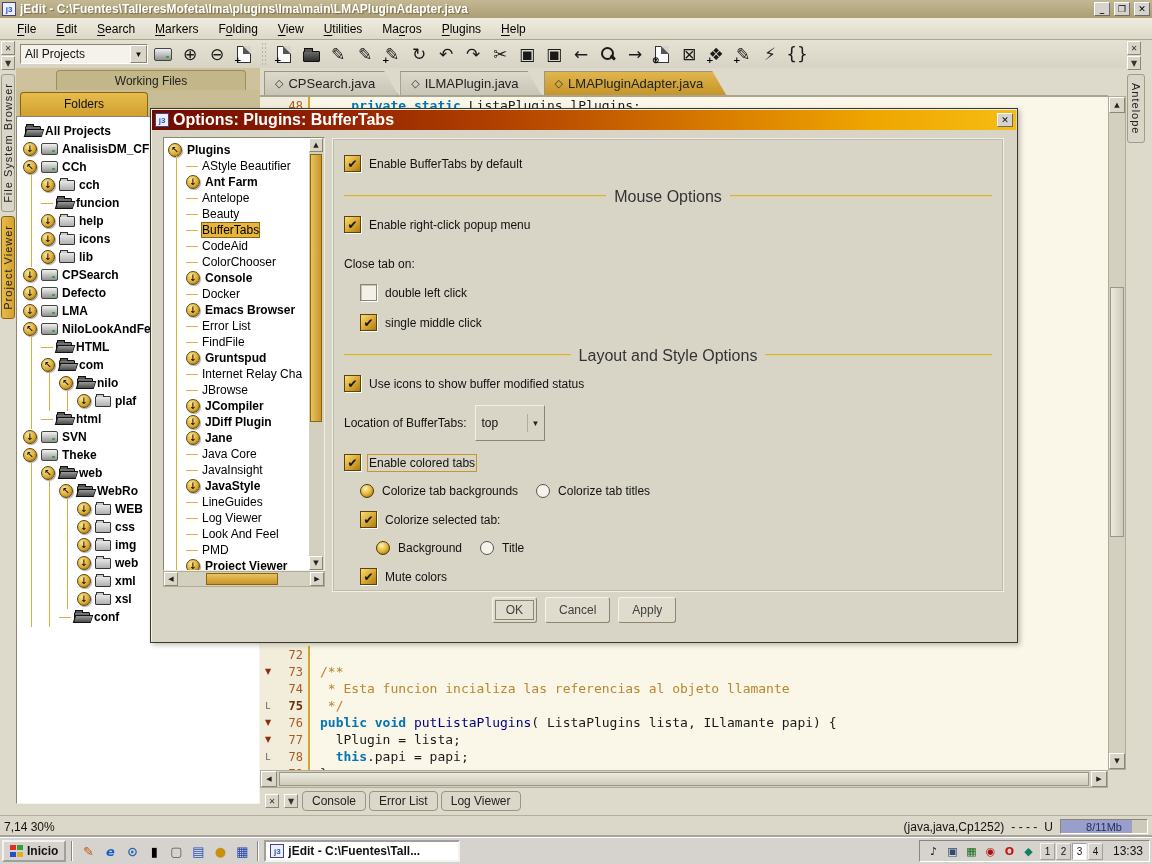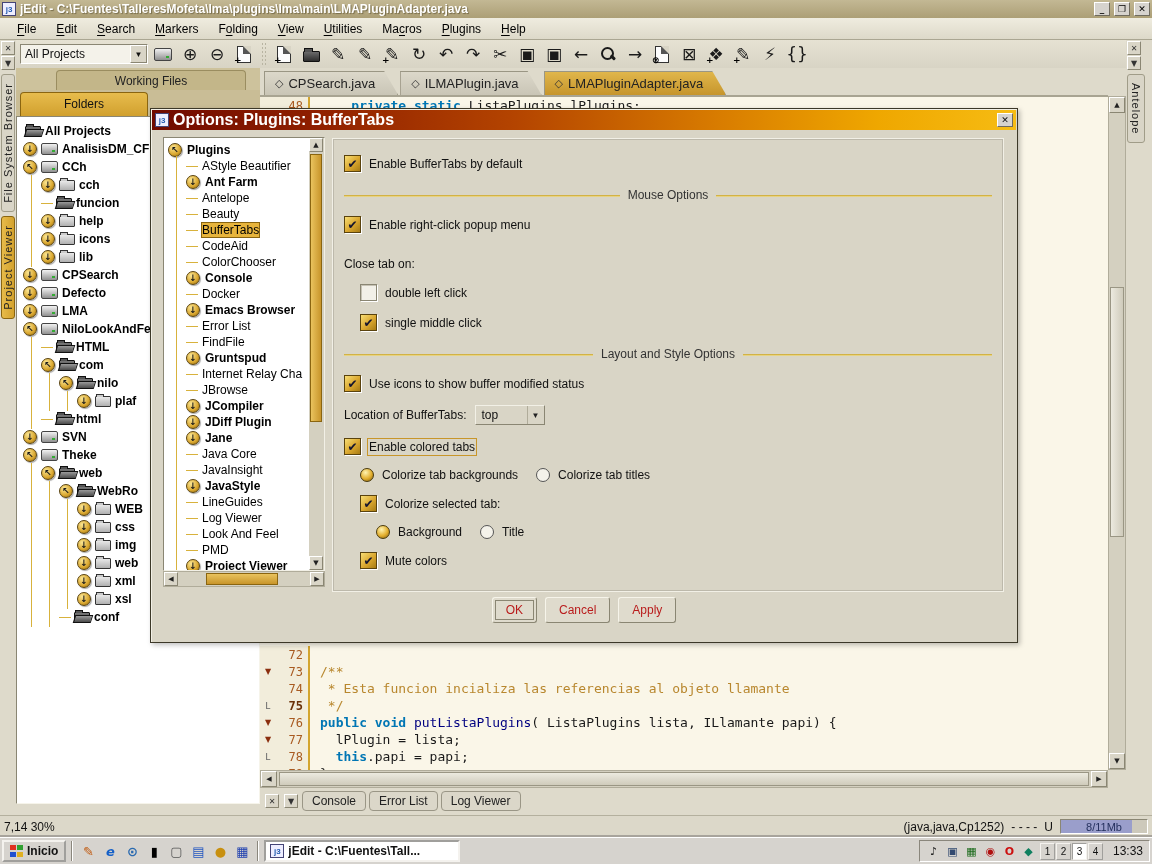--- a/index.html
+++ b/index.html
@@ -217,41 +217,41 @@
     background:linear-gradient(90deg,#e9c35e,#c8952a); border:1px solid #8a6510; }
   .dhscroll { position:absolute; left:0; bottom:0; width:162px; height:16px; background:#d4d0c0;
     border:1px solid #b0ac9a; display:flex; align-items:center; }
   .dhthumb { margin-left:28px; width:72px; height:12px;
     background:linear-gradient(180deg,#e9c35e,#c8952a); border:1px solid #8a6510; }
   .dopts { position:absolute; left:182px; top:30px; width:670px; height:452px;
     border:1px solid #bdb9ab; outline:1px solid #f2f0e6; padding:2px 10px; overflow:hidden; }
   .section { position:relative; text-align:center; margin-top:16px; height:15px; }
   .section::before { content:""; position:absolute; left:0; right:0; top:7px; height:2px;
     background:linear-gradient(180deg,#c9a227,#f0e3a0); }
-  .section span { position:relative; background:#d9d5c6; padding:0 8px; color:#333; font-size:12px; }
+  .section span { position:relative; background:#d9d5c6; padding:0 8px; color:#333; font-size:16px; }
   .opt-row { display:flex; align-items:center; margin-top:13px; gap:8px; }
   .opt-row.big { }
   .opt-label { margin-top:24px; font-size:12px; color:#111; }
   .cb { width:17px; height:17px; flex:none; border:1px solid #5a430e; position:relative;
     background:linear-gradient(135deg,#f8dd74,#d9a62e 55%,#a87c14); display:grid; place-items:center;
     font:bold 12px "DejaVu Sans",sans-serif; color:#14142e;
     box-shadow:1px 1px 0 #fff; }
   .cb.off { background:#f2f0e8; border-color:#8a8673; box-shadow:inset 1px 1px 0 #c6c2b4, 1px 1px 0 #fff; }
   .rad { width:14px; height:14px; flex:none; border-radius:50%; border:1px solid #555; background:#f4f2ea; }
   .rad.on { background:radial-gradient(circle at 38% 30%,#fff3b0,#e3af2e 55%,#7c5a10); border-color:#4a3a0c; }
   .optlbl { font-size:12px; color:#111; }
   .optlbl.focus { outline:1px solid #c8962a; outline-offset:1px; }
-  .dcombo { width:70px; height:20px; background:#d9d5c6; border:1px solid;
+  .dcombo { width:70px; height:36px; background:#d9d5c6; border:1px solid;
     border-color:#f2f0e6 #8a8673 #8a8673 #f2f0e6; display:flex; align-items:center; }
   .dcombo .cval { flex:1; padding:0 6px; }
   .dcombo .cbtn2 { width:17px; height:18px; display:grid; place-items:center; font-size:8px;
     border-left:1px solid #b0ac9a; color:#222; }
   .dbuttons { position:absolute; left:0; right:0; top:488px; display:flex; justify-content:center; gap:8px; }
   .dbtn { height:26px; padding:0 13px; background:#dfdbcd; border:1px solid;
-    border-color:#f6f4ea #8a8673 #8a8673 #f6f4ea; border-radius:3px; font-size:12px; color:#b91c1c;
+    border-color:#f6f4ea #8a8673 #8a8673 #f6f4ea; border-radius:3px; font-size:12px; color:#404040;
     font-family:"Liberation Sans",sans-serif; }
   .dbtn.focused { outline:1px solid #8a8673; outline-offset:-4px; }
 </style>
 </head>
 <body>
 
 <div class="screen">
 
   <div class="titlebar">
     <span class="jicon">j3</span>

